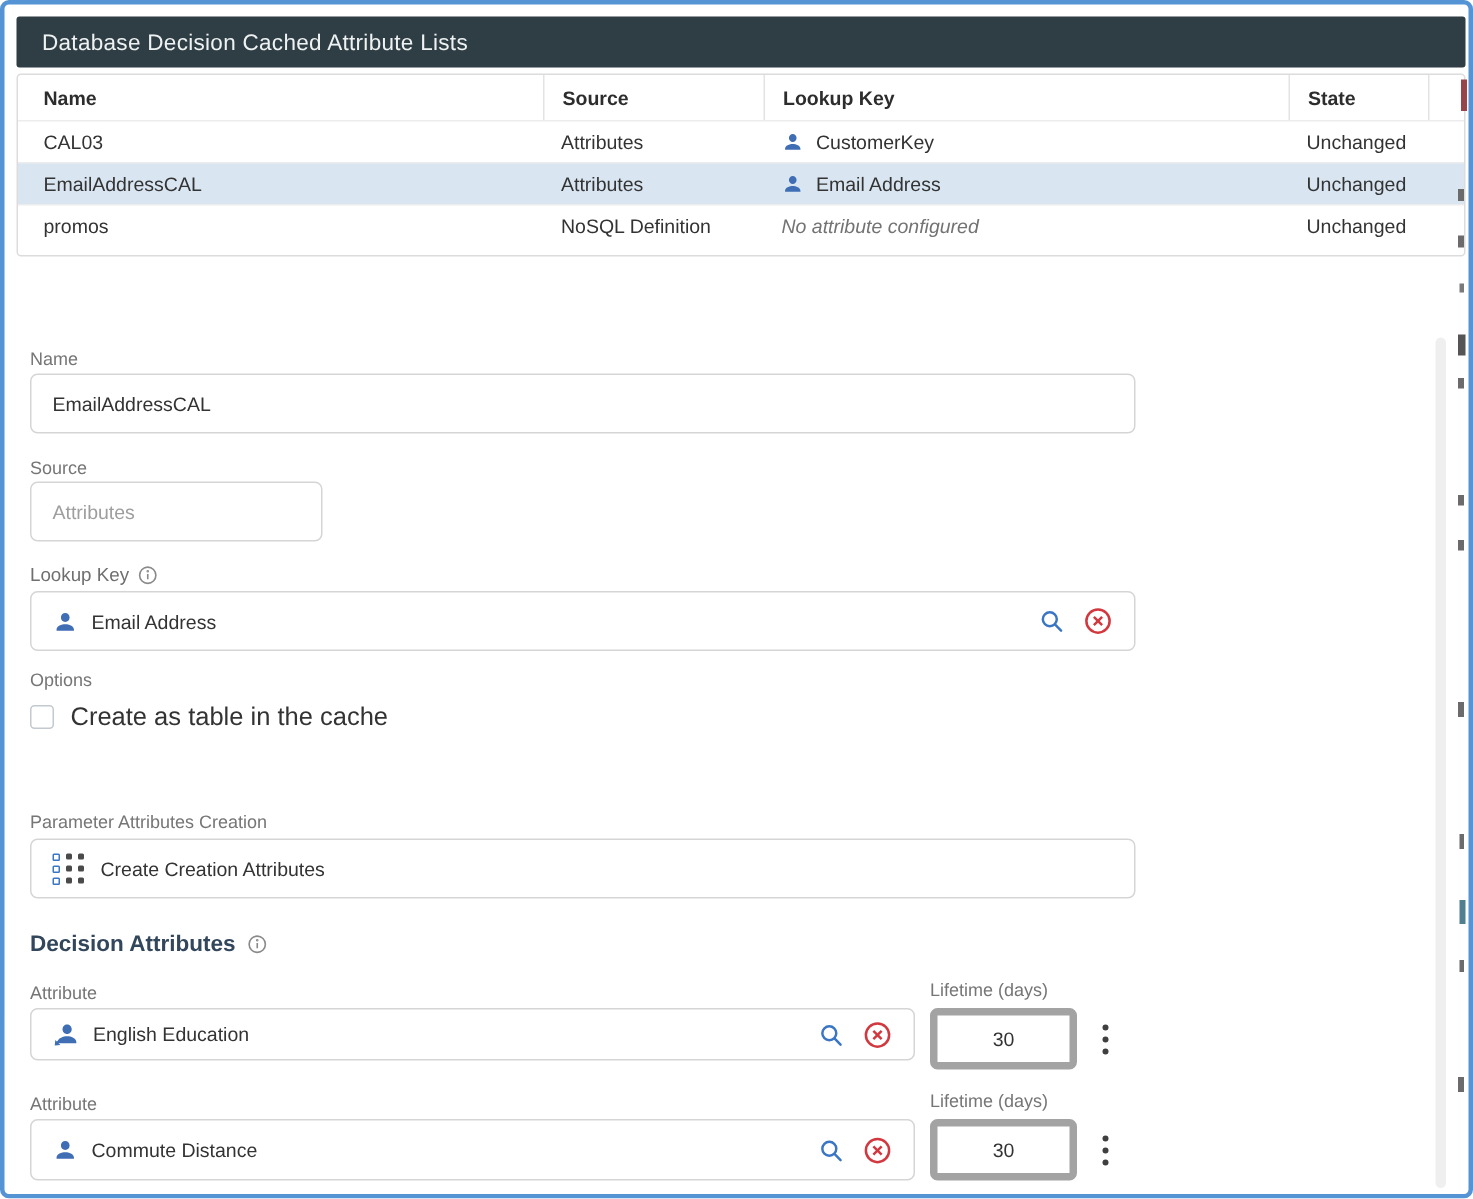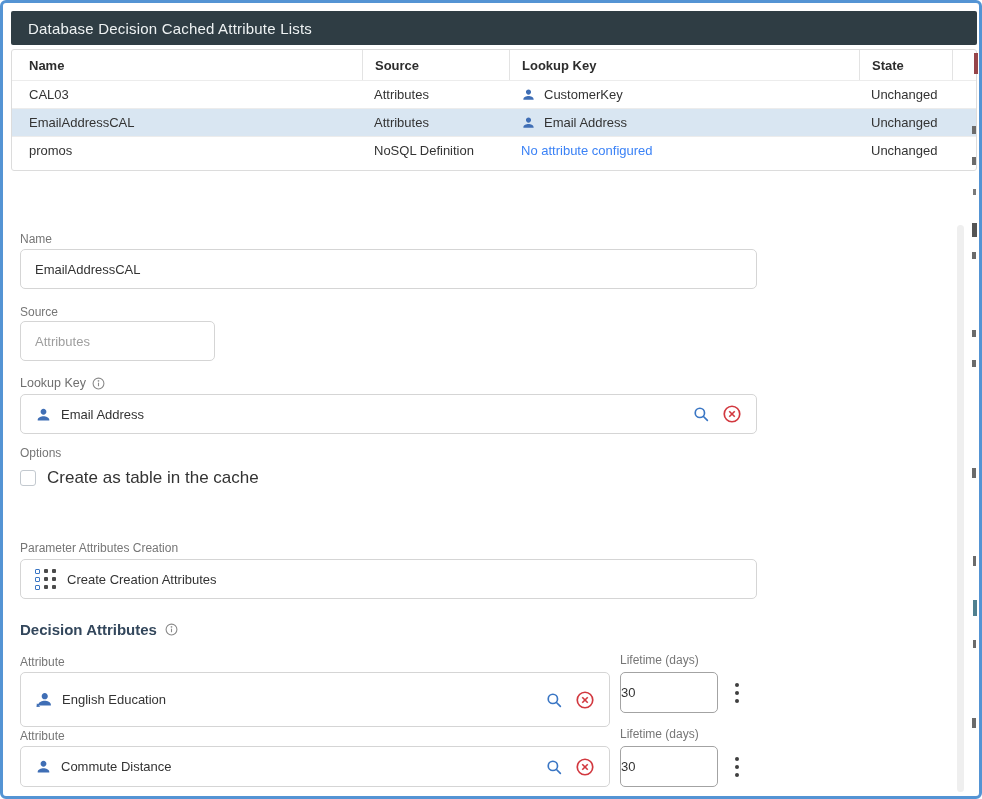--- a/index.html
+++ b/index.html
@@ -18,21 +18,21 @@
   .thead .cell:first-child{ border-left:none; }
   .tbody-row{ height:28px; border-top:1px solid #ececec; }
   .tbody-row.selected{ background:#d9e6f2; }
   .cell{ display:flex; align-items:center; font-size:13px; color:#333; overflow:hidden; white-space:nowrap; }
   .c1{ width:350px; padding-left:17px; }
   .c2{ width:147px; padding-left:12px; }
   .c3{ width:350px; padding-left:12px; }
   .c4{ width:93px;  padding-left:12px; }
   .c5{ flex:1; }
   .lookup-cell .txt{ margin-left:8px; }
-  .muted{ color:#3b82f6; }
+  .muted{ color:#737373;font-style:italic; }
 
   
   .section-heading{ position:absolute; font-size:15px; font-weight:700; color:#33475c; display:flex; align-items:center; gap:8px; }
   .field-label{ position:absolute; font-size:12px; color:#767676; display:flex; align-items:center; gap:6px; }
 
   
   .input-box{ position:absolute; height:40px; border:1px solid #d5d5d5; border-radius:5px; background:#fff; display:flex; align-items:center; padding:0 14px; font-size:13px; color:#333; }
   .input-box .grow{ flex:1; }
   .input-box .txt{ margin-left:9px; }
   .placeholder{ color:#9e9e9e; }
@@ -49,21 +49,21 @@
   .cb.checked{ background:#2176d2; border-color:#2176d2; }
   .cb-label{ font-size:17px; color:#333; }
 
   
   .param-icon{ display:flex; gap:3px; margin-right:11px; }
   .param-icon .col{ display:flex; flex-direction:column; gap:3px; }
   .param-icon .sq{ width:5px; height:5px; border:1.4px solid #3a76c4; border-radius:1px; }
   .param-icon .dot{ width:4px; height:4px; background:#4a4a4a; border-radius:1px; margin:0.5px; }
 
   
-  .lifetime-box{ position:absolute; width:98px; height:41px; border:1px solid #a3a3a3; border-radius:5px; display:flex; align-items:center; justify-content:flex-start; font-size:13px; color:#333; }
+  .lifetime-box{ position:absolute; width:98px; height:41px; border:5px solid #a3a3a3; border-radius:5px; display:flex; align-items:center; justify-content:center; font-size:13px; color:#333; }
   .kebab{ position:absolute; width:14px; height:28px; display:flex; flex-direction:column; align-items:center; justify-content:center; gap:4px; cursor:pointer; }
   .kebab i{ width:4px; height:4px; background:#3f3f3f; border-radius:50%; }
 
   
   .scroll-track{ position:absolute; left:954px; top:222px; width:7px; height:567px; background:#efefef; border-radius:4px; }
   .clip-strip{ position:absolute; right:0; top:0; width:10px; height:100%; }
   .clip-strip i{ position:absolute; display:block; }
 </style>
 </head>
 <body>
@@ -203,21 +203,21 @@
     <span class="icon info-circle">
       <svg width="13" height="13" viewBox="0 0 24 24" fill="none" stroke="#8a8a8a" stroke-width="2">
           <circle cx="12" cy="12" r="10"></circle>
           <line x1="12" y1="10.5" x2="12" y2="17"></line>
           <circle cx="12" cy="7" r="0.6" fill="#8a8a8a"></circle>
         </svg>
     </span>
   </div>
 
   <div class="field-label" style="left:17px; top:652px;">Attribute</div>
-  <div class="input-box" style="left:17px; top:669px; width:590px; height:55px;">
+  <div class="input-box" style="left:17px; top:669px; width:590px; height:35px;">
     <span class="icon">
       <svg width="18" height="19" viewBox="0 0 24 25" fill="#3f6eb5">
           <path d="M13 12.2c2.3 0 4.1-1.9 4.1-4.2S15.3 3.8 13 3.8 8.9 5.7 8.9 8s1.8 4.2 4.1 4.2zm0 2.1c-3.4 0-8.2 1.7-8.2 5.1v1h16.4v-1c0-3.4-4.8-5.1-8.2-5.1z"></path>
           <path d="M7.5 16.5 3 21" stroke="#3f6eb5" stroke-width="1.6" fill="none"></path>
           <path d="M2 22.5 7 22 2.5 17.5 Z" fill="#3f6eb5"></path>
         </svg>
     </span>
     <span class="txt">English Education</span>
     <span class="grow"></span>
     <span class="icon searchbtn">

